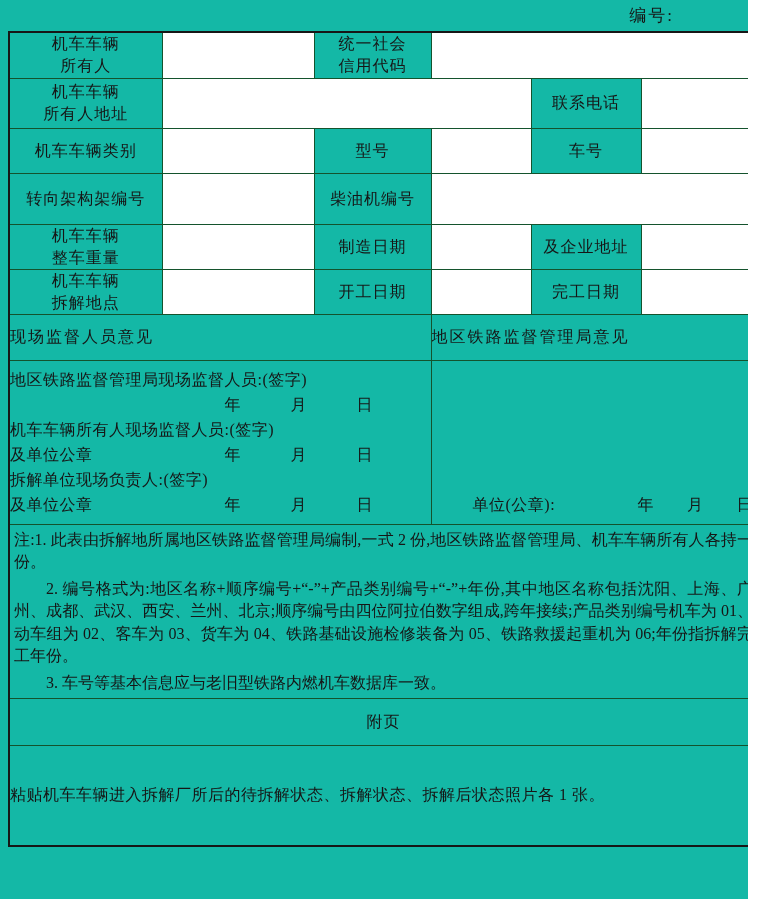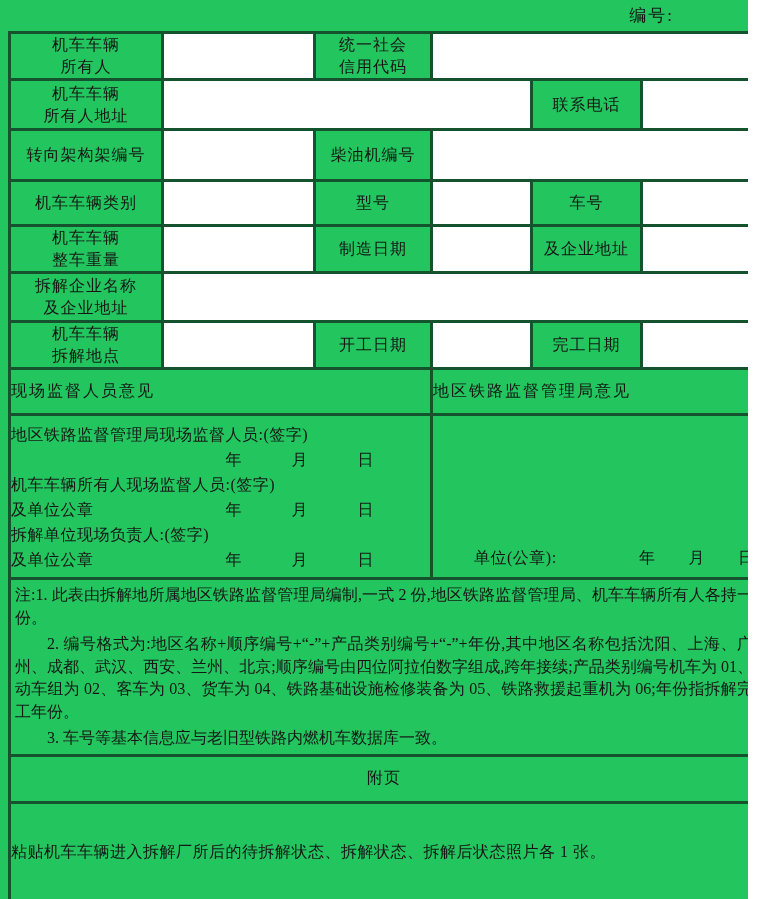--- a/index.html
+++ b/index.html
@@ -1,20 +1,20 @@
 <!DOCTYPE html>
 <html><head>
 <meta charset="utf-8">
 <style>
   html, body { margin: 0; padding: 0; background: #ffffff; }
   .page {
     position: relative;
     width: 748px;
     height: 899px;
-    background: #22c55e;
+    background: #14b8a6;
     color: #161616;
     font-family: "Liberation Serif", "DejaVu Serif", serif;
     overflow: hidden;
   }
   .doc-number {
     position: absolute;
     top: 4px;
     right: 74px;
     font-size: 17px;
     letter-spacing: 2px;
@@ -22,21 +22,21 @@
   table.form {
     position: absolute;
     left: 8px;
     top: 31px;
     width: 749px;
     border-collapse: collapse;
     table-layout: fixed;
     border: 2px solid #161616;
   }
   table.form td {
-    border: 3px solid #14532d;
+    border: 1px solid #14532d;
     padding: 0;
     font-size: 16px;
     overflow: hidden;
   }
   td.lbl {
     text-align: center;
     vertical-align: middle;
     white-space: pre-line;
     letter-spacing: 1px;
     line-height: 22px;
@@ -110,51 +110,46 @@
     </tr>
 
     <tr style="height:50px">
       <td class="lbl">机车车辆
 所有人地址</td>
       <td class="val" colspan="3"></td>
       <td class="lbl">联系电话</td>
       <td class="val"></td>
     </tr>
 
-    <tr style="height:51px">
-      <td class="lbl">转向架构架编号</td>
-      <td class="val"></td>
-      <td class="lbl">柴油机编号</td>
-      <td class="val" colspan="3"></td>
-    </tr>
-
     <tr style="height:45px">
       <td class="lbl">机车车辆类别</td>
       <td class="val"></td>
       <td class="lbl">型号</td>
       <td class="val"></td>
       <td class="lbl">车号</td>
       <td class="val"></td>
+    </tr>
+
+    <tr style="height:51px">
+      <td class="lbl">转向架构架编号</td>
+      <td class="val"></td>
+      <td class="lbl">柴油机编号</td>
+      <td class="val" colspan="3"></td>
     </tr>
 
     <tr style="height:45px">
       <td class="lbl">机车车辆
 整车重量</td>
       <td class="val"></td>
       <td class="lbl">制造日期</td>
       <td class="val"></td>
       <td class="lbl">及企业地址</td>
       <td class="val"></td>
     </tr>
 
-    <tr style="height:49px">
-      <td class="lbl">拆解企业名称
-及企业地址</td>
-      <td class="val" colspan="5"></td>
-    </tr>
 
     <tr style="height:45px">
       <td class="lbl">机车车辆
 拆解地点</td>
       <td class="val"></td>
       <td class="lbl">开工日期</td>
       <td class="val"></td>
       <td class="lbl">完工日期</td>
       <td class="val"></td>
     </tr>

